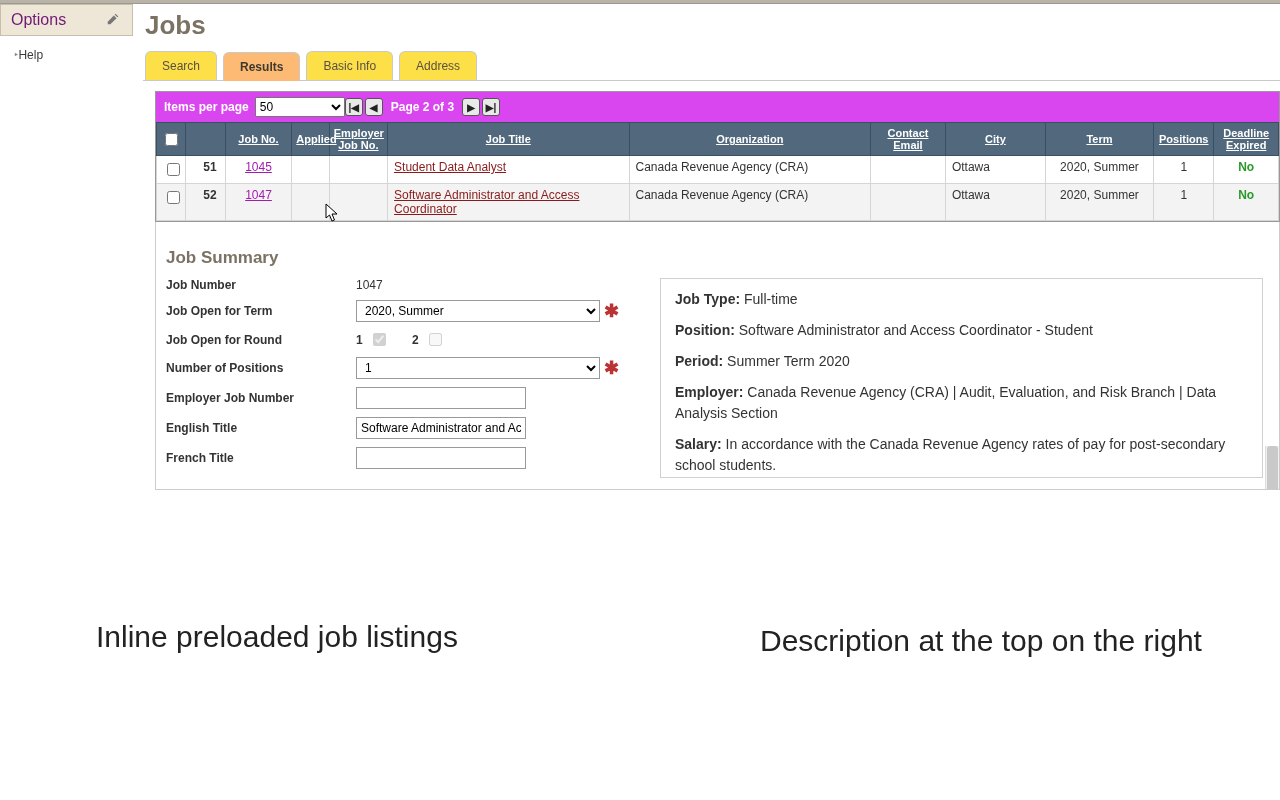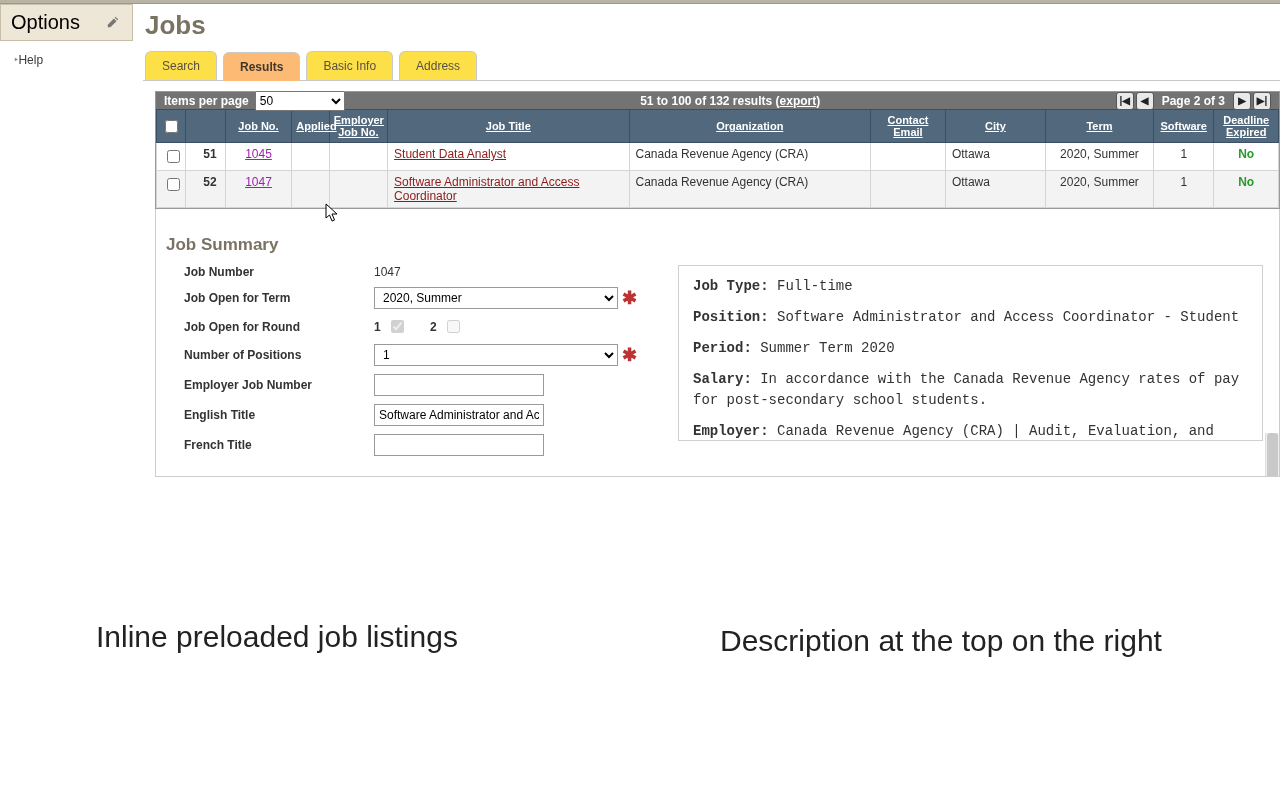--- a/index.html
+++ b/index.html
@@ -2,34 +2,34 @@
 <html><head>
 <meta charset="utf-8">
 <style>
   * { box-sizing: border-box; }
   body { margin: 0; font-family: Arial, Helvetica, sans-serif; font-size: 12px; background: #fff; color: #333; }
   .topstrip { height: 4px; background: #b8b3a4; border-bottom: 1px solid #999; }
   .layout { display: flex; }
   
   .sidebar { width: 133px; }
   .side-options { background: #eee6d6; border: 1px solid #c6bfa9; display: flex; align-items: center; justify-content: space-between; padding: 6px 10px; }
-  .side-options .lbl { font-size: 20px; color: #000000; }
+  .side-options .lbl { font-size: 16px; color: #701a75; }
   .side-options .icon { width: 16px; height: 16px; }
   .side-link { padding: 10px 14px; color: #3a3a3a; }
   .side-link::before { content: "\2023 "; color: #888; }
   
   .main { flex: 1; padding: 4px 0 0 10px; position: relative; }
   h1.page-title { margin: 2px 0 10px 2px; font-size: 26px; font-weight: bold; color: #7a7263; }
   
   .tabs { display: flex; gap: 6px; border-bottom: 1px solid #c9c9c9; padding-left: 2px; }
   .tab { border: 1px solid #c9c9c9; border-bottom: none; border-radius: 6px 6px 0 0; padding: 7px 16px; background: #fde047; color: #585046; cursor: pointer; }
   .tab.active { background: #fdba74; font-weight: bold; color: #3f3a2f; position: relative; top: 1px; }
   
   .tablewrap { margin: 10px 0 0 12px; border: 1px solid #999; }
-  .toolbar { background: #737373; color: #fff; display: flex; align-items: center; height: 17px; padding: 0 8px; font-size: 12px; }
+  .toolbar { background: #d946ef; color: #fff; display: flex; align-items: center; height: 30px; padding: 0 8px; font-size: 12px; }
   .toolbar .left { display: flex; align-items: center; gap: 6px; }
   .toolbar .left .lbl { font-weight: bold; }
   .toolbar select { height: 20px; font-size: 12px; width: 90px; }
   .toolbar .center { flex: 1; text-align: center; font-weight: bold; }
   .toolbar .center a { color: #fff; text-decoration: underline; }
   .toolbar .right { display: flex; align-items: center; gap: 2px; font-weight: bold; }
   .pgbtn { width: 18px; height: 18px; background: #e9e9e9; border: 1px solid #555; border-radius: 3px; display: inline-flex; align-items: center; justify-content: center; font-size: 10px; color: #222; cursor: pointer; }
   
   table.grid { width: 100%; border-collapse: collapse; table-layout: fixed; }
   table.grid th { background: #51687d; color: #fff; border: 1px solid #3a4f63; padding: 4px 4px; font-size: 11px; text-align: center; }
@@ -37,29 +37,29 @@
   table.grid td { border: 1px solid #d5d5d5; padding: 4px 6px; font-size: 12px; vertical-align: top; }
   table.grid tr.alt td { background: #f3f3f3; }
   table.grid td.rnk { text-align: right; font-weight: bold; color: #333; padding-right: 8px; }
   .linknum { color: #a21caf; text-decoration: underline; cursor: pointer; }
   .linktitle { color: #8b1a1a; text-decoration: underline; cursor: pointer; }
   .deadline-no { color: #2a9a2a; font-weight: bold; text-align: center; display: block; }
   
   .summary-wrap { margin: 0 0 0 12px; border: 1px solid #ccc; border-top: none; height: 268px; overflow: hidden; position: relative; padding: 6px 16px 10px 10px; }
   .summary-title { color: #7a7263; font-size: 17px; font-weight: bold; margin: 20px 0 10px 0; }
   .summary-cols { display: flex; gap: 24px; }
-  .summary-form { width: 470px; margin-left: 18px; }
+  .summary-form { width: 470px; }
   .form-row { display: flex; align-items: center; margin-bottom: 8px; }
   .form-row .flabel { width: 190px; font-weight: bold; color: #333; font-size: 12px; }
   .form-row .fval { color: #333; }
   .form-row select.wide, .form-row input.wide { width: 170px; height: 22px; font-size: 12px; border: 1px solid #999; background: #fff; padding: 2px 4px; }
   .form-row select.wide { width: 244px; }
   .req { color: #b33; font-size: 18px; font-weight: bold; margin-left: 4px; }
   .round-box { display: inline-flex; align-items: center; gap: 6px; margin-right: 20px; }
-  .desc-box { flex: 1; border: 1px solid #d0d0d0; padding: 10px 14px; height: 176px; overflow-y: scroll; font-family: Liberation Mono, monospace; font-size: 14px; line-height: 1.5; }
+  .desc-box { flex: 1; border: 1px solid #d0d0d0; padding: 10px 14px; height: 200px; overflow-y: scroll; font-family: Liberation Sans, sans-serif; font-size: 14px; line-height: 1.5; }
   .desc-box p { margin: 0 0 10px 0; }
   .desc-box b { font-weight: bold; }
   
   .annot { position: absolute; font-size: 30px; color: #222; }
   
   .cursor { position: absolute; left: 192px; top: 199px; pointer-events: none; z-index: 50; }
   .outer-scroll { position: absolute; right: 0; top: 224px; bottom: 0; width: 14px; background: #f0f0f0; border-left: 1px solid #ddd; }
   .outer-scroll .thumb { position: absolute; top: 0; left: 1px; right: 1px; height: 60px; background: #c9c9c9; border-radius: 3px; }
 </style>
 </head>
@@ -88,23 +88,20 @@
       <div class="tab active">Results</div>
       <div class="tab">Basic Info</div>
       <div class="tab">Address</div>
     </div>
 
     <div class="tablewrap">
       <div class="toolbar">
         <div class="left">
           <span class="lbl">Items per page</span>
           <select><option>50</option></select>
-        </div>
-        <div class="center">
-          <span>51 to 100 of 132 results (</span><a>export</a><span>)</span>
         </div>
         <div class="right">
           <span class="pgbtn">|◀</span>
           <span class="pgbtn">◀</span>
           <span style="margin:0 6px;">Page 2 of 3</span>
           <span class="pgbtn">▶</span>
           <span class="pgbtn">▶|</span>
         </div>
       </div>
       <table class="grid">
@@ -127,21 +124,21 @@
             <th><input type="checkbox" style=""></th>
             <th></th>
             <th><span class="hdrlink">Job No.</span></th>
             <th><span class="hdrlink">Applied</span></th>
             <th><span class="hdrlink">Employer Job No.</span></th>
             <th><span class="hdrlink">Job Title</span></th>
             <th><span class="hdrlink">Organization</span></th>
             <th><span class="hdrlink">Contact Email</span></th>
             <th><span class="hdrlink">City</span></th>
             <th><span class="hdrlink">Term</span></th>
-            <th><span class="hdrlink">Software</span></th>
+            <th><span class="hdrlink">Positions</span></th>
             <th><span class="hdrlink">Deadline Expired</span></th>
           </tr>
         </thead>
         <tbody>
           <tr>
             <td style="text-align:center"><input type="checkbox" style=""></td>
             <td class="rnk">51</td>
             <td style="text-align:center"><span class="linknum">1045</span></td>
             <td></td>
             <td></td>
@@ -220,26 +217,26 @@
           <div class="form-row">
             <div class="flabel">French Title</div>
             <input class="wide" type="text" value="" style="">
           </div>
         </div>
 
         <div class="desc-box">
           <p><b>Job Type:</b><span> Full-time</span></p>
           <p><b>Position:</b><span> Software Administrator and Access Coordinator - Student</span></p>
           <p><b>Period:</b><span> Summer Term 2020</span></p>
+          <p><b>Employer:</b><span> Canada Revenue Agency (CRA) | Audit, Evaluation, and Risk Branch | Data Analysis Section</span></p>
           <p><b>Salary:</b><span> In accordance with the Canada Revenue Agency rates of pay for post-secondary school students.</span></p>
-          <p><b>Employer:</b><span> Canada Revenue Agency (CRA) | Audit, Evaluation, and Risk Branch | Data Analysis Section</span></p>
         </div>
       </div>
     </div>
 
     <svg class="cursor" width="16" height="20">
       <path d="M1 1 L1 15 L4.5 12 L7 18 L9.5 17 L7 11 L12 11 Z" fill="#fff" stroke="#000" stroke-width="1"></path>
     </svg>
   </div>
 </div>
 
 <div class="annot" style="left:96px; top:620px;">Inline preloaded job listings</div>
-<div class="annot" style="left:720px; top:624px;">Description at the top on the right</div>
+<div class="annot" style="left:760px; top:624px;">Description at the top on the right</div>
 
 </body></html>

